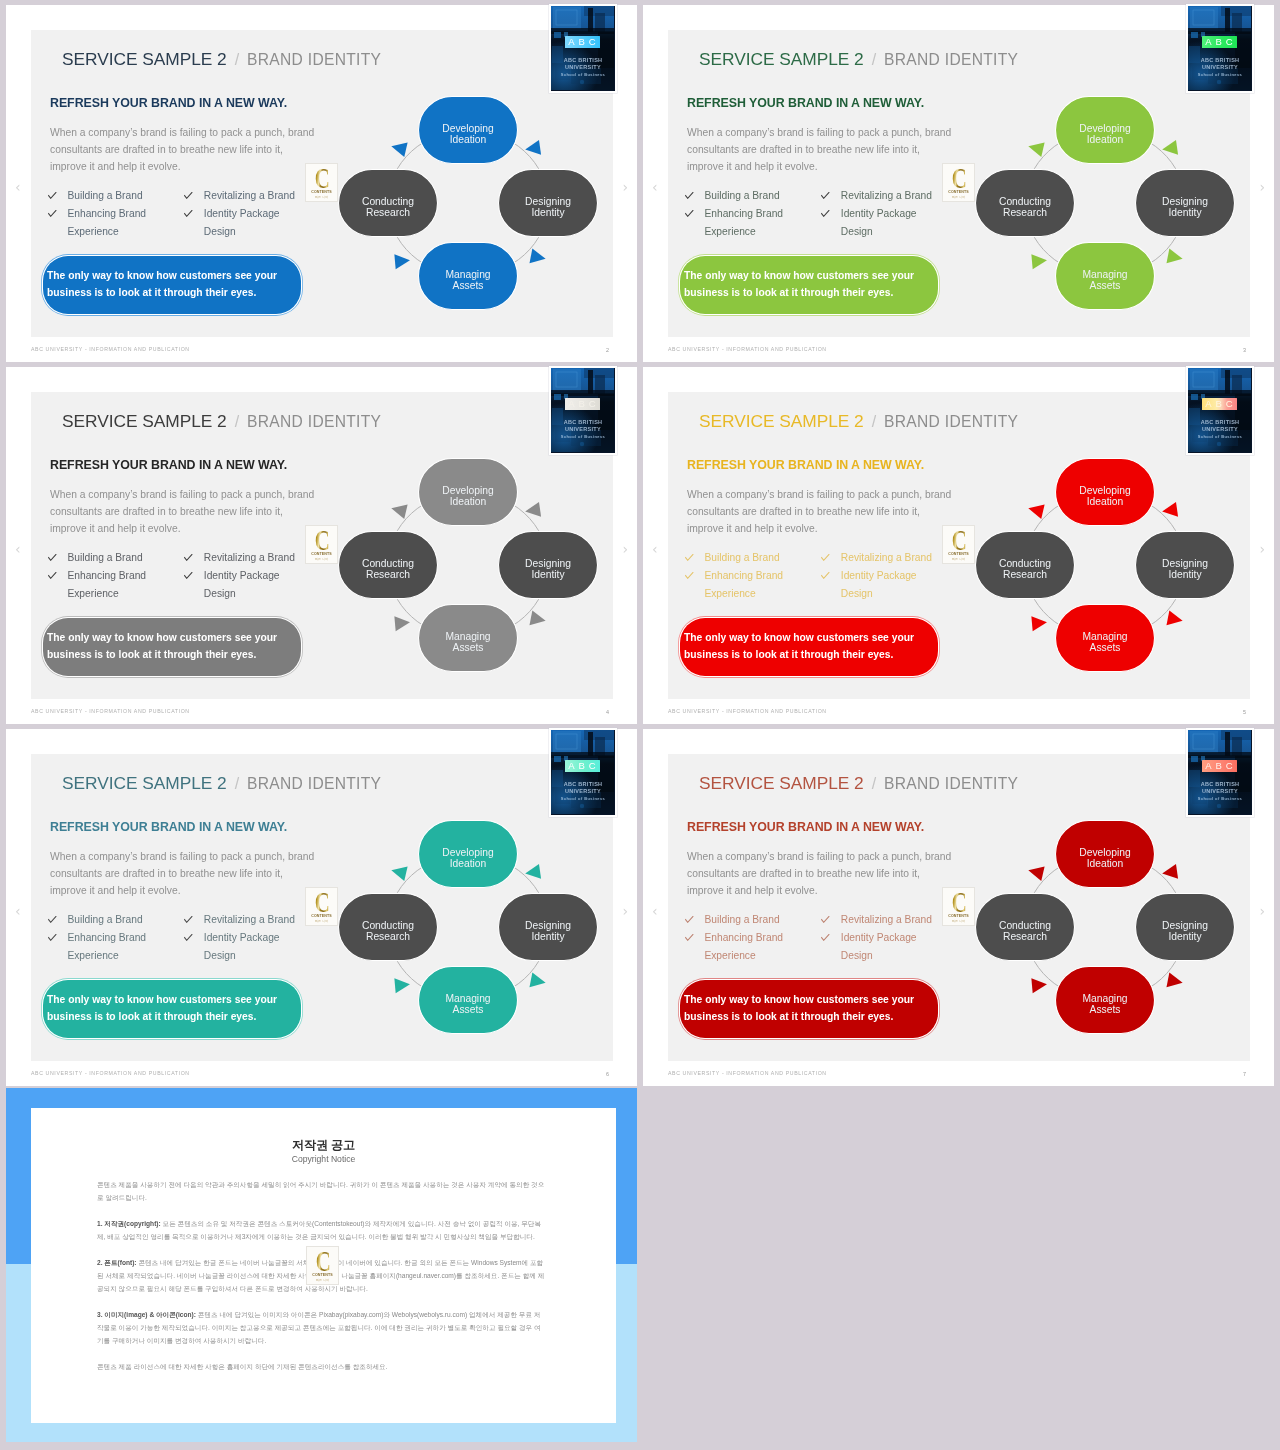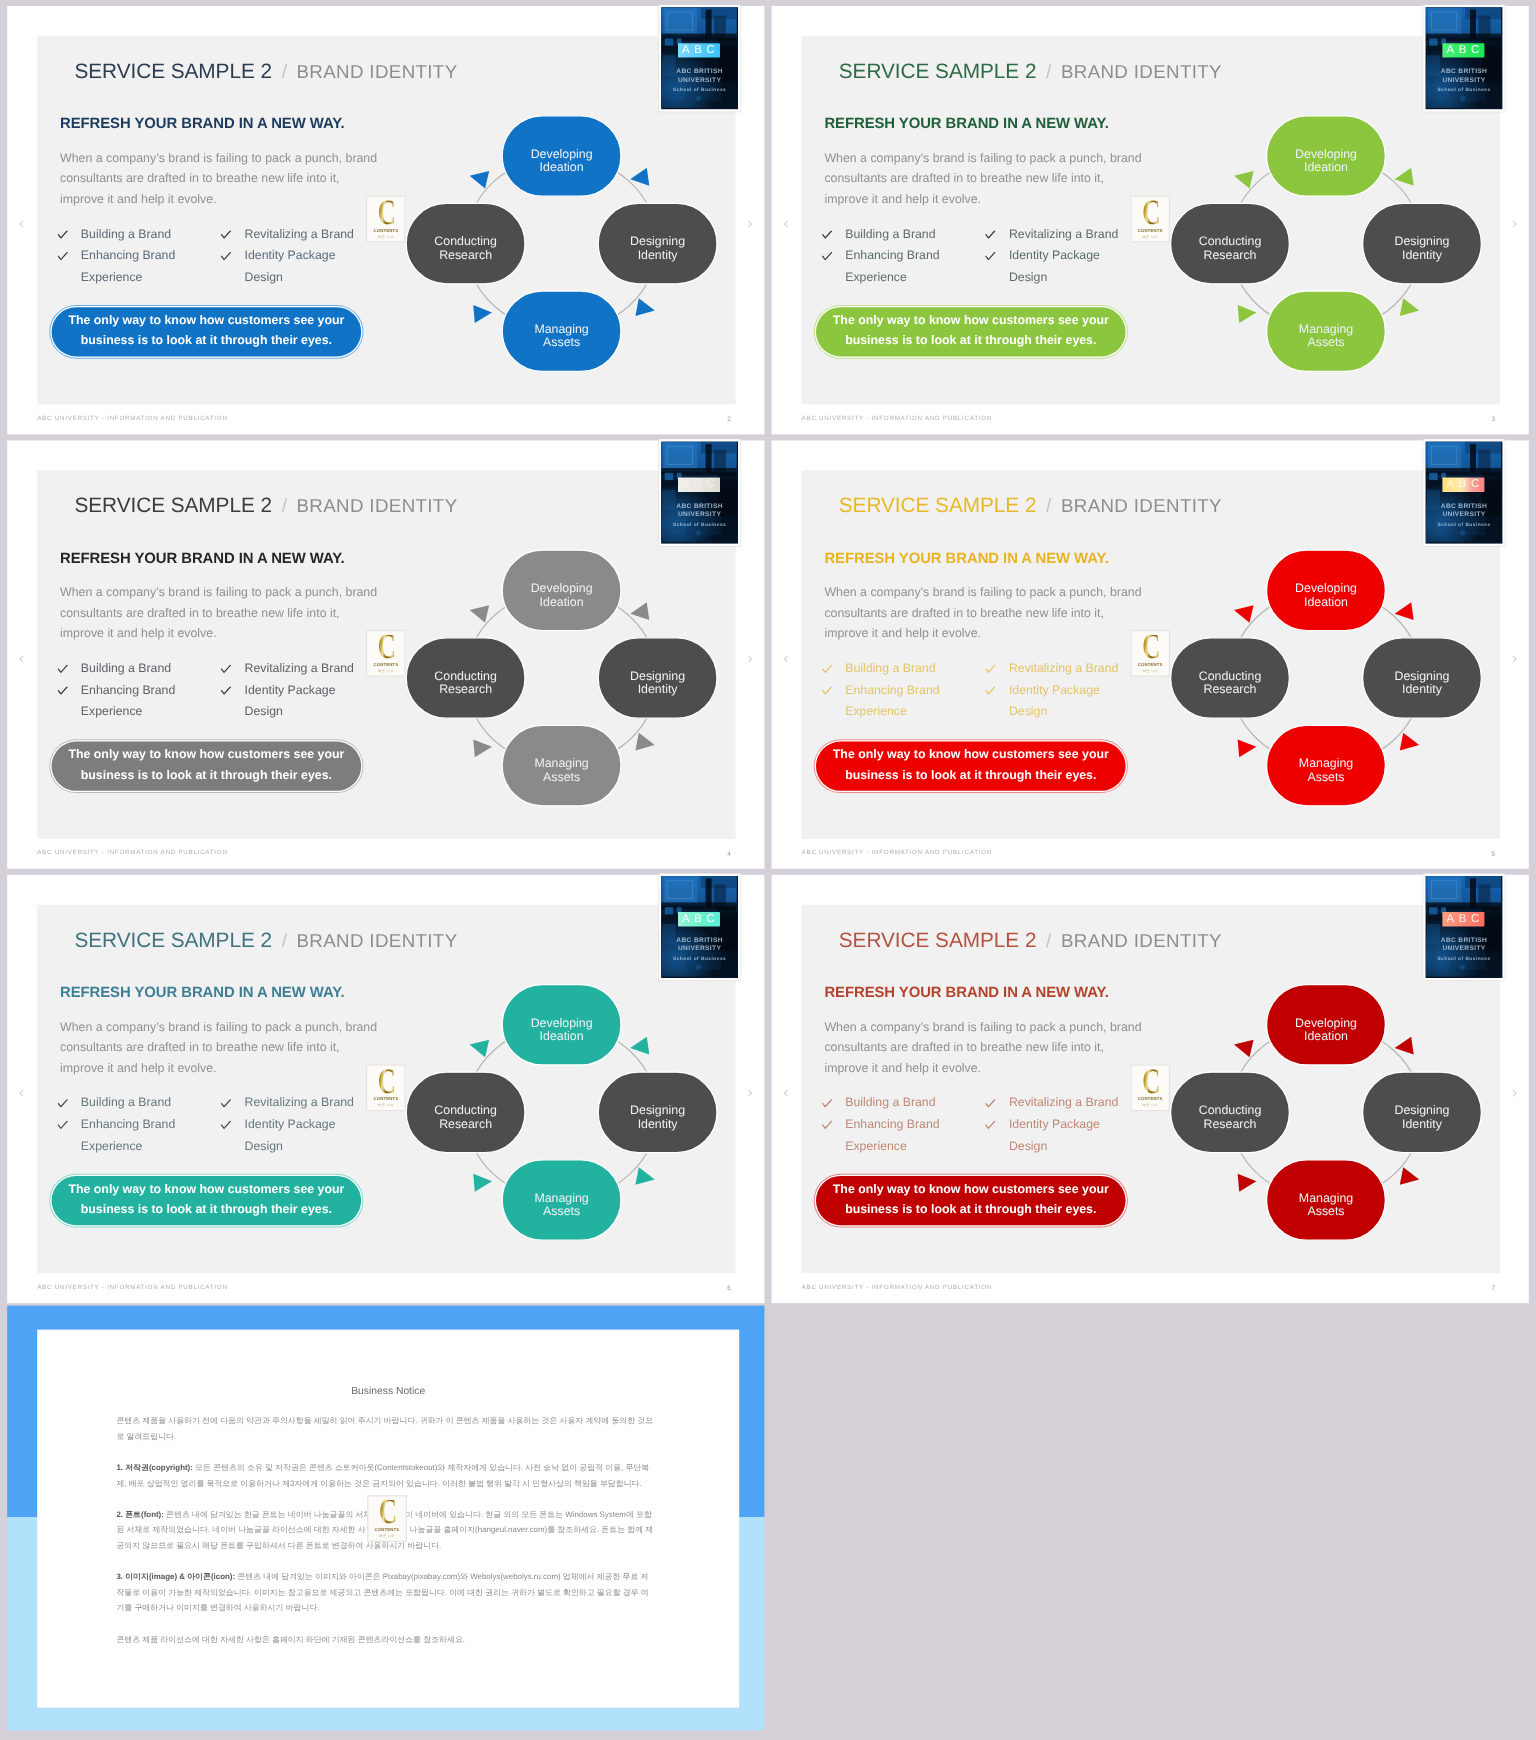--- a/index.html
+++ b/index.html
@@ -18,21 +18,21 @@
 .heading{position:absolute;left:44px;top:92px;font-size:12.4px;font-weight:700;letter-spacing:-.05px;white-space:nowrap;line-height:13px}
 .bodytext{position:absolute;left:44px;top:119px;width:290px;font-size:10.3px;line-height:17.05px;color:#919191;white-space:nowrap}
 
 .bullets{position:absolute;left:42px;top:182px;width:285px;display:flex}
 .bcol{width:136.4px}.bcol:nth-child(2){width:118px}
 .brow{display:flex;align-items:flex-start;font-size:10.25px;line-height:18.05px}
 .ck{width:19.4px;flex:0 0 19.4px;line-height:18.05px;position:relative}
 .ck svg{position:absolute;left:-0.2px;top:5.1px}
 .tx{flex:1;display:block}
 
-.quote{position:absolute;left:37px;top:251px;width:258px;height:41px;border-radius:25px;display:flex;align-items:center;justify-content:center;text-align:center;color:#fff;font-size:10.3px;font-weight:700;line-height:16.8px;border:0;padding:0 4px;flex-direction:column;white-space:nowrap}
+.quote{position:absolute;left:37px;top:251px;width:258px;height:58px;border-radius:25px;display:flex;align-items:flex-start;justify-content:center;text-align:center;color:#fff;font-size:10.3px;font-weight:700;line-height:16.8px;border:0;padding:0 4px;flex-direction:column;white-space:nowrap}
 
 .stamp{position:absolute;width:33px;height:39px;background:#fcfbf8;border:1px solid #e6e4df;display:flex;flex-direction:column;align-items:center;justify-content:flex-start;overflow:hidden;padding-top:4px}
 .stamp .sl{font-family:"Liberation Serif",serif;font-weight:700;font-size:29px;line-height:21px;background:linear-gradient(100deg,#6f5409 0%,#b08f1c 16%,#efe0a4 34%,#9d7c1a 48%,#7d5f0d 62%,#e6cf77 84%,#9c7a17 100%);-webkit-background-clip:text;background-clip:text;color:transparent;letter-spacing:-1px;transform:scaleX(.72) scaleY(1.03);transform-origin:center top;margin-top:-1px}
 .stamp .ss{font-size:3.6px;letter-spacing:.1px;color:#8a7033;font-weight:700;margin-top:1.5px;font-family:"Liberation Sans",sans-serif}
 .stamp .ss2{font-size:2.9px;letter-spacing:.1px;color:#c3ad7c;margin-top:1.2px;font-family:"Liberation Sans",sans-serif}
 
 .diag{position:absolute}
 .footer{position:absolute;font-size:5.2px;letter-spacing:.62px;color:#b0b0b0;white-space:nowrap}
 .pagenum{position:absolute;font-size:5.4px;color:#9a9a9a}
 
@@ -802,21 +802,22 @@
         </div>
         <div class="l1">ABC BRITISH</div>
         <div class="l2">UNIVERSITY</div>
         <div class="l3">School of Business</div>
       </div>
       <div class="footer" style="left: 25px; bottom: 10px;">ABC UNIVERSITY - INFORMATION AND PUBLICATION</div>
       <div class="pagenum" style="right: 28px; bottom: 9px;">7</div>
     </div>
     <div class="cslide">
       <div class="inner">
-        <div class="ctitle2">Business Notice</div>
+        <div class="ctitle">저작권 공고</div>
+        <div class="ctitle2">Copyright Notice</div>
         <div class="cbody">
           <p><span>콘텐츠 제품을 사용하기 전에 다음의 약관과 주의사항을 세밀히 읽어 주시기 바랍니다. 귀하가 이 콘텐츠 제품을 사용하는 것은 사용자 계약에 동의한 것으로 알려드립니다.</span></p>
           <p><b>1. 저작권(copyright):</b> <span>모든 콘텐츠의 소유 및 저작권은 콘텐츠 스토커아웃(Contentstokeout)와 제작자에게 있습니다. 사전 승낙 없이 공립적 이용, 무단복제, 배포 상업적인 영리를 목적으로 이용하거나 제3자에게 이용하는 것은 금지되어 있습니다. 이러한 불법 행위 발각 시 민형사상의 책임을 부담합니다.</span></p>
           <p><b>2. 폰트(font):</b> <span>콘텐츠 내에 담겨있는 한글 폰트는 네이버 나눔글꼴의 서체로 저작권이 네이버에 있습니다. 한글 외의 모든 폰트는 Windows System에 포함된 서체로 제작되었습니다. 네이버 나눔글꼴 라이선스에 대한 자세한 사항은 네이버 나눔글꼴 홈페이지(hangeul.naver.com)를 참조하세요. 폰트는 함께 제공되지 않으므로 필요시 해당 폰트를 구입하셔서 다른 폰트로 변경하여 사용하시기 바랍니다.</span></p>
           <p><b>3. 이미지(image) &amp; 아이콘(icon):</b> <span>콘텐츠 내에 담겨있는 이미지와 아이콘은 Pixabay(pixabay.com)와 Webolys(webolys.ru.com) 업체에서 제공한 무료 저작물로 이용이 가능한 제작되었습니다. 이미지는 참고용으로 제공되고 콘텐츠에는 포함됩니다. 이에 대한 권리는 귀하가 별도로 확인하고 필요할 경우 여기를 구매하거나 이미지를 변경하여 사용하시기 바랍니다.</span></p>
           <p><span>콘텐츠 제품 라이선스에 대한 자세한 사항은 홈페이지 하단에 기재된 콘텐츠라이선스를 참조하세요.</span></p>
         </div>
         <div class="stamp cstampbig">
           <div class="sl">C</div>
           <div class="ss">CONTENTS</div>

